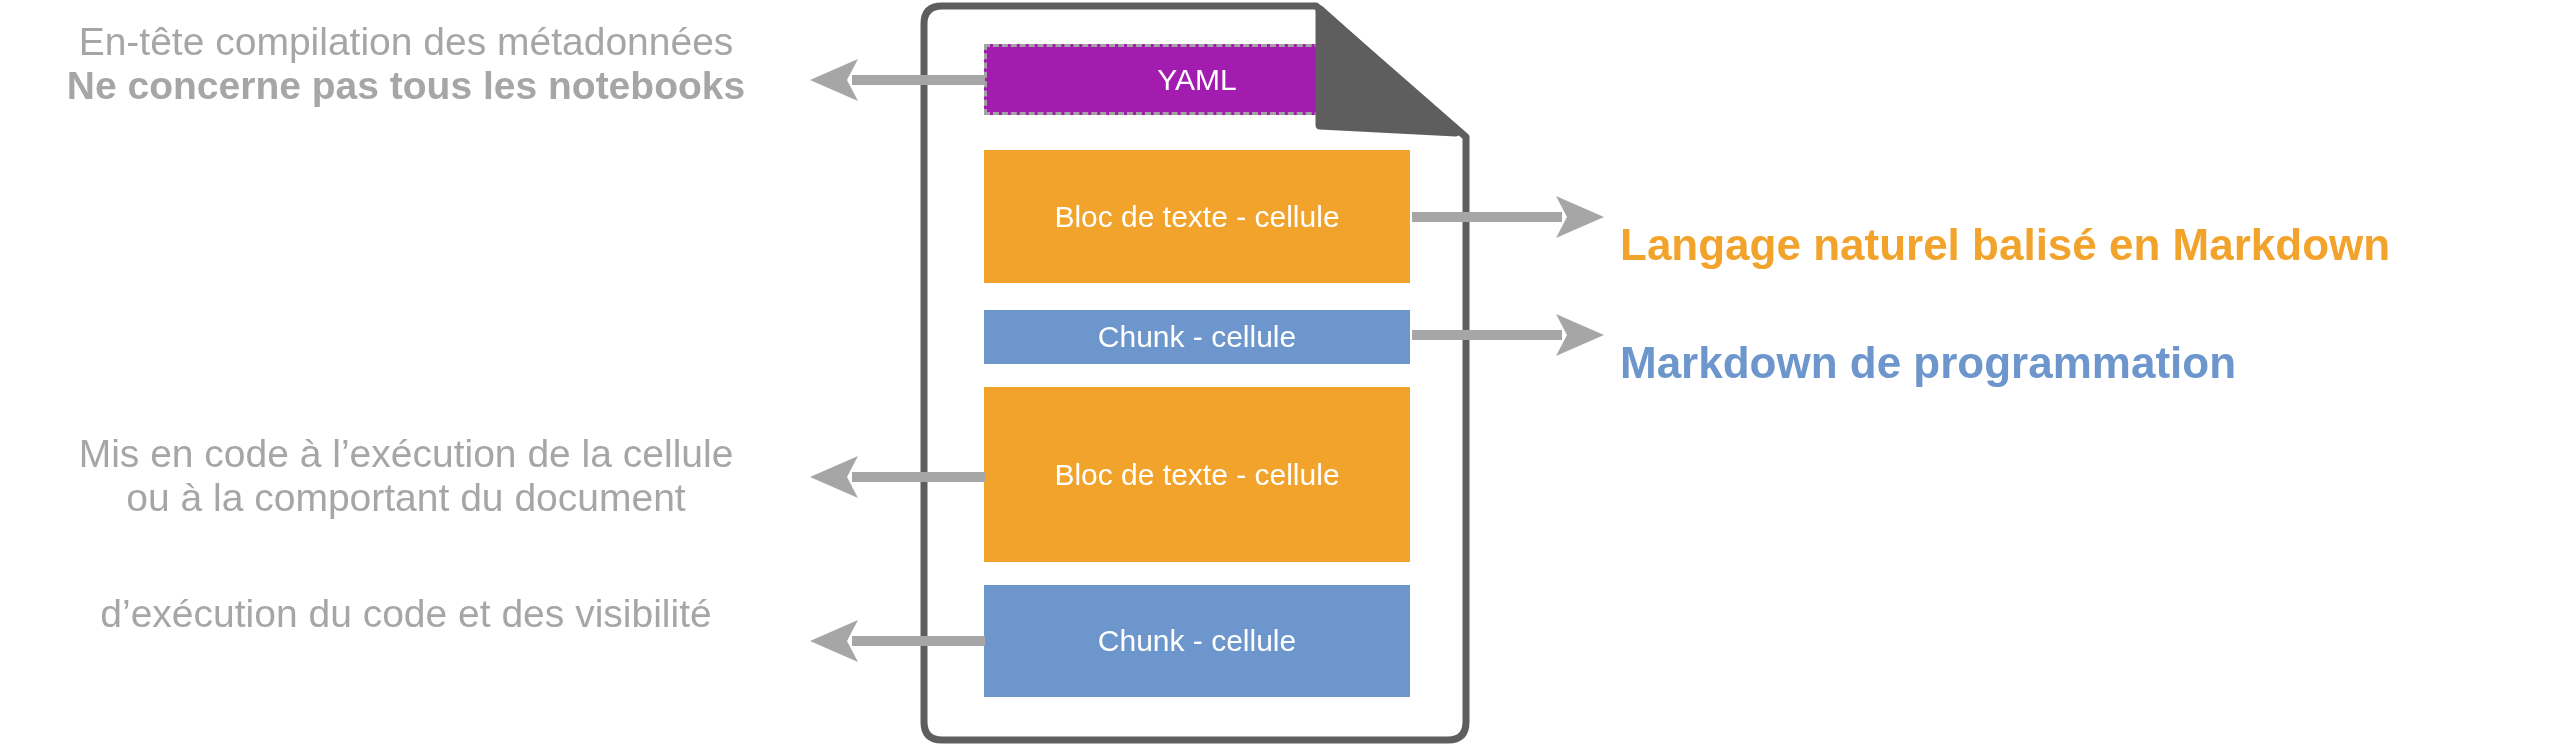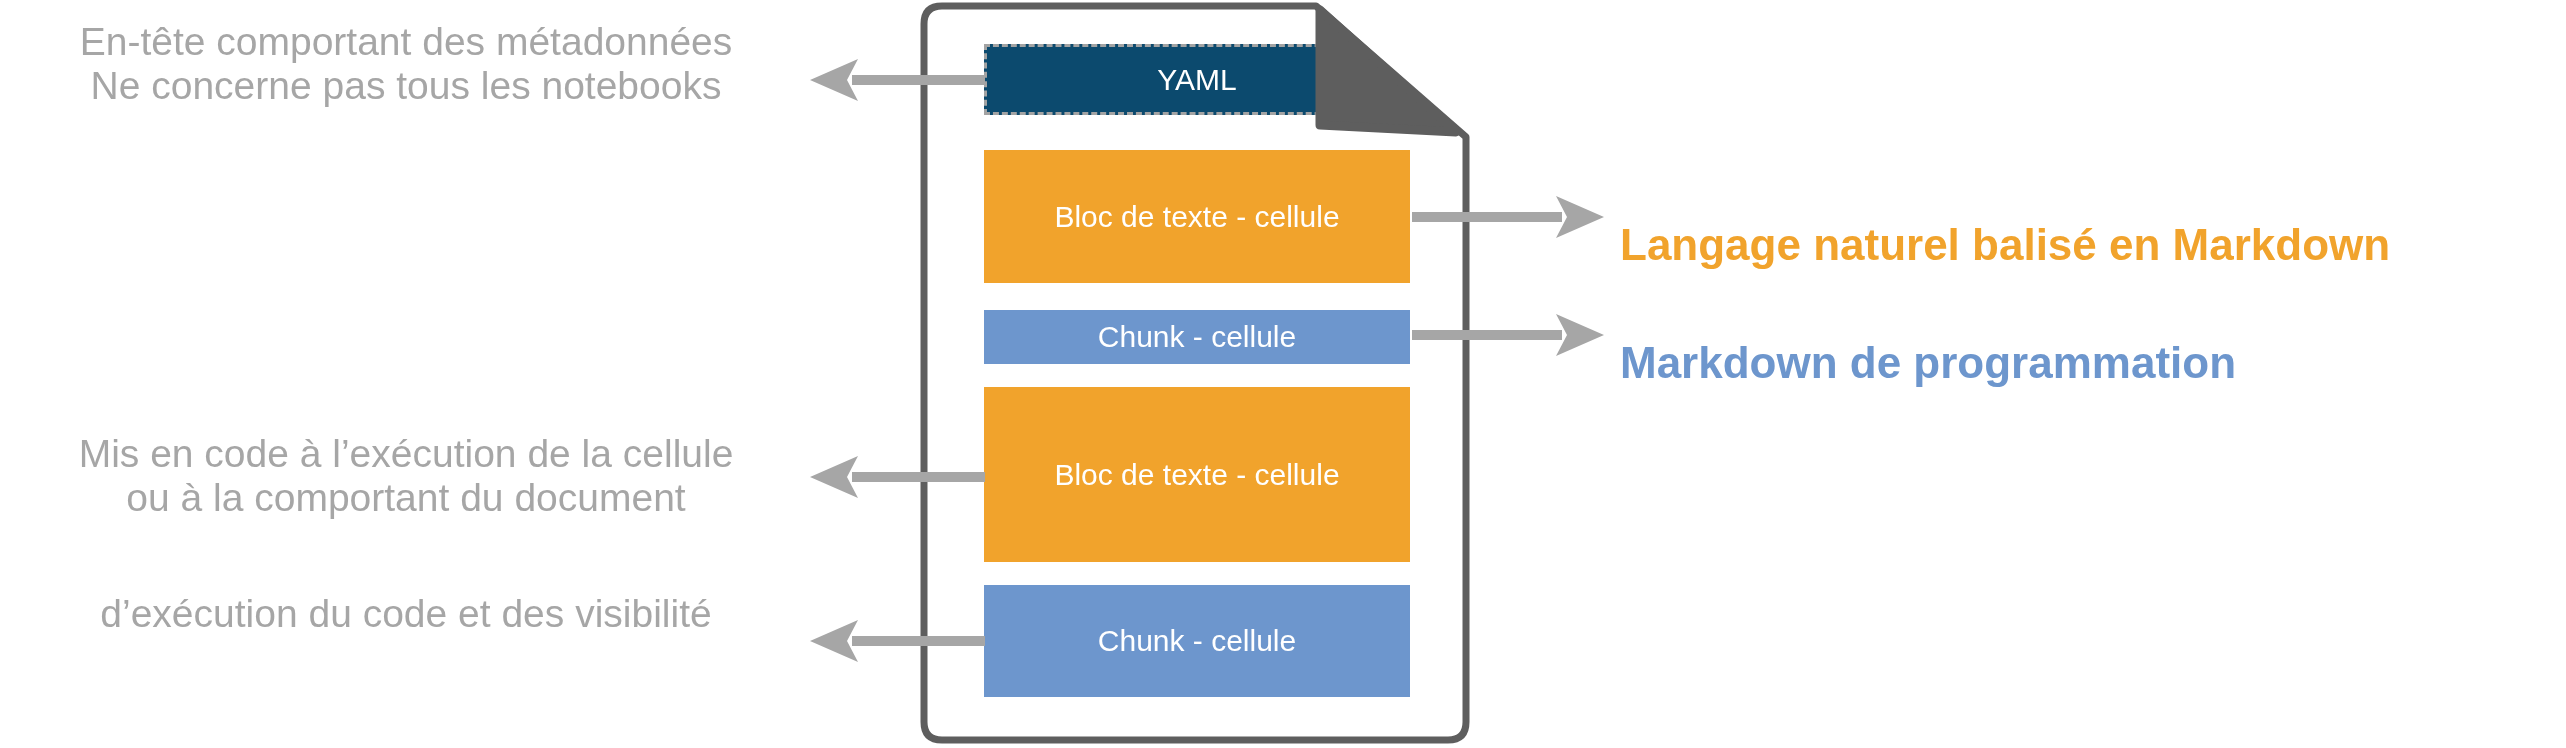--- a/index.html
+++ b/index.html
@@ -25,21 +25,21 @@
     display: flex;
     align-items: center;
     justify-content: center;
     color: #ffffff;
     font-size: 30px;
     box-sizing: border-box;
     text-align: center;
   }
   #yaml-box {
     left: 984px; top: 44px; width: 426px; height: 71px;
-    background: #0c4a6e;
+    background: #a21caf;
     border: 3px dashed #A3A3A3;
     clip-path: polygon(0 0, 368px 0, 426px 52px, 426px 71px, 0 100%);
   }
   #text-cell-1 { left: 984px; top: 150px; width: 426px; height: 133px; background: #F1A32C; }
   #chunk-cell-1 { left: 984px; top: 310px; width: 426px; height: 54px;  background: #6D96CD; }
   #text-cell-2 { left: 984px; top: 387px; width: 426px; height: 175px; background: #F1A32C; }
   #chunk-cell-2 { left: 984px; top: 585px; width: 426px; height: 112px; background: #6D96CD; }
 
   .note {
     position: absolute;
@@ -47,21 +47,21 @@
     left: 0;
     width: 812px;
     text-align: center;
     color: #A6A6A6;
     font-size: 39px;
     line-height: 44px;
   }
   #note-yaml      { top: 20px; }
   #note-rendering { top: 432px; }
   #note-options   { top: 592px; }
-  .note .bold-line { font-weight: normal; }
+  .note .bold-line { font-weight: bold; }
 
   .lang-label {
     position: absolute;
     z-index: 1;
     left: 1620px;
     font-size: 44px;
     font-weight: bold;
     line-height: 50px;
     white-space: nowrap;
     margin-top: 28px;
@@ -92,21 +92,21 @@
 
   <div id="text-cell-2" class="cell">
     <span>Bloc de texte - cellule</span>
   </div>
 
   <div id="chunk-cell-2" class="cell">
     <span>Chunk - cellule</span>
   </div>
 
   <div id="note-yaml" class="note">
-    <div>En-tête comportant des métadonnées</div>
+    <div>En-tête compilation des métadonnées</div>
     <div class="bold-line">Ne concerne pas tous les notebooks</div>
   </div>
 
   <div id="note-rendering" class="note">
     <div>Mis en code à l’exécution de la cellule</div>
     <div>ou à la comportant du document</div>
   </div>
 
   <div id="note-options" class="note">
     <div>d’exécution du code et des visibilité</div>

